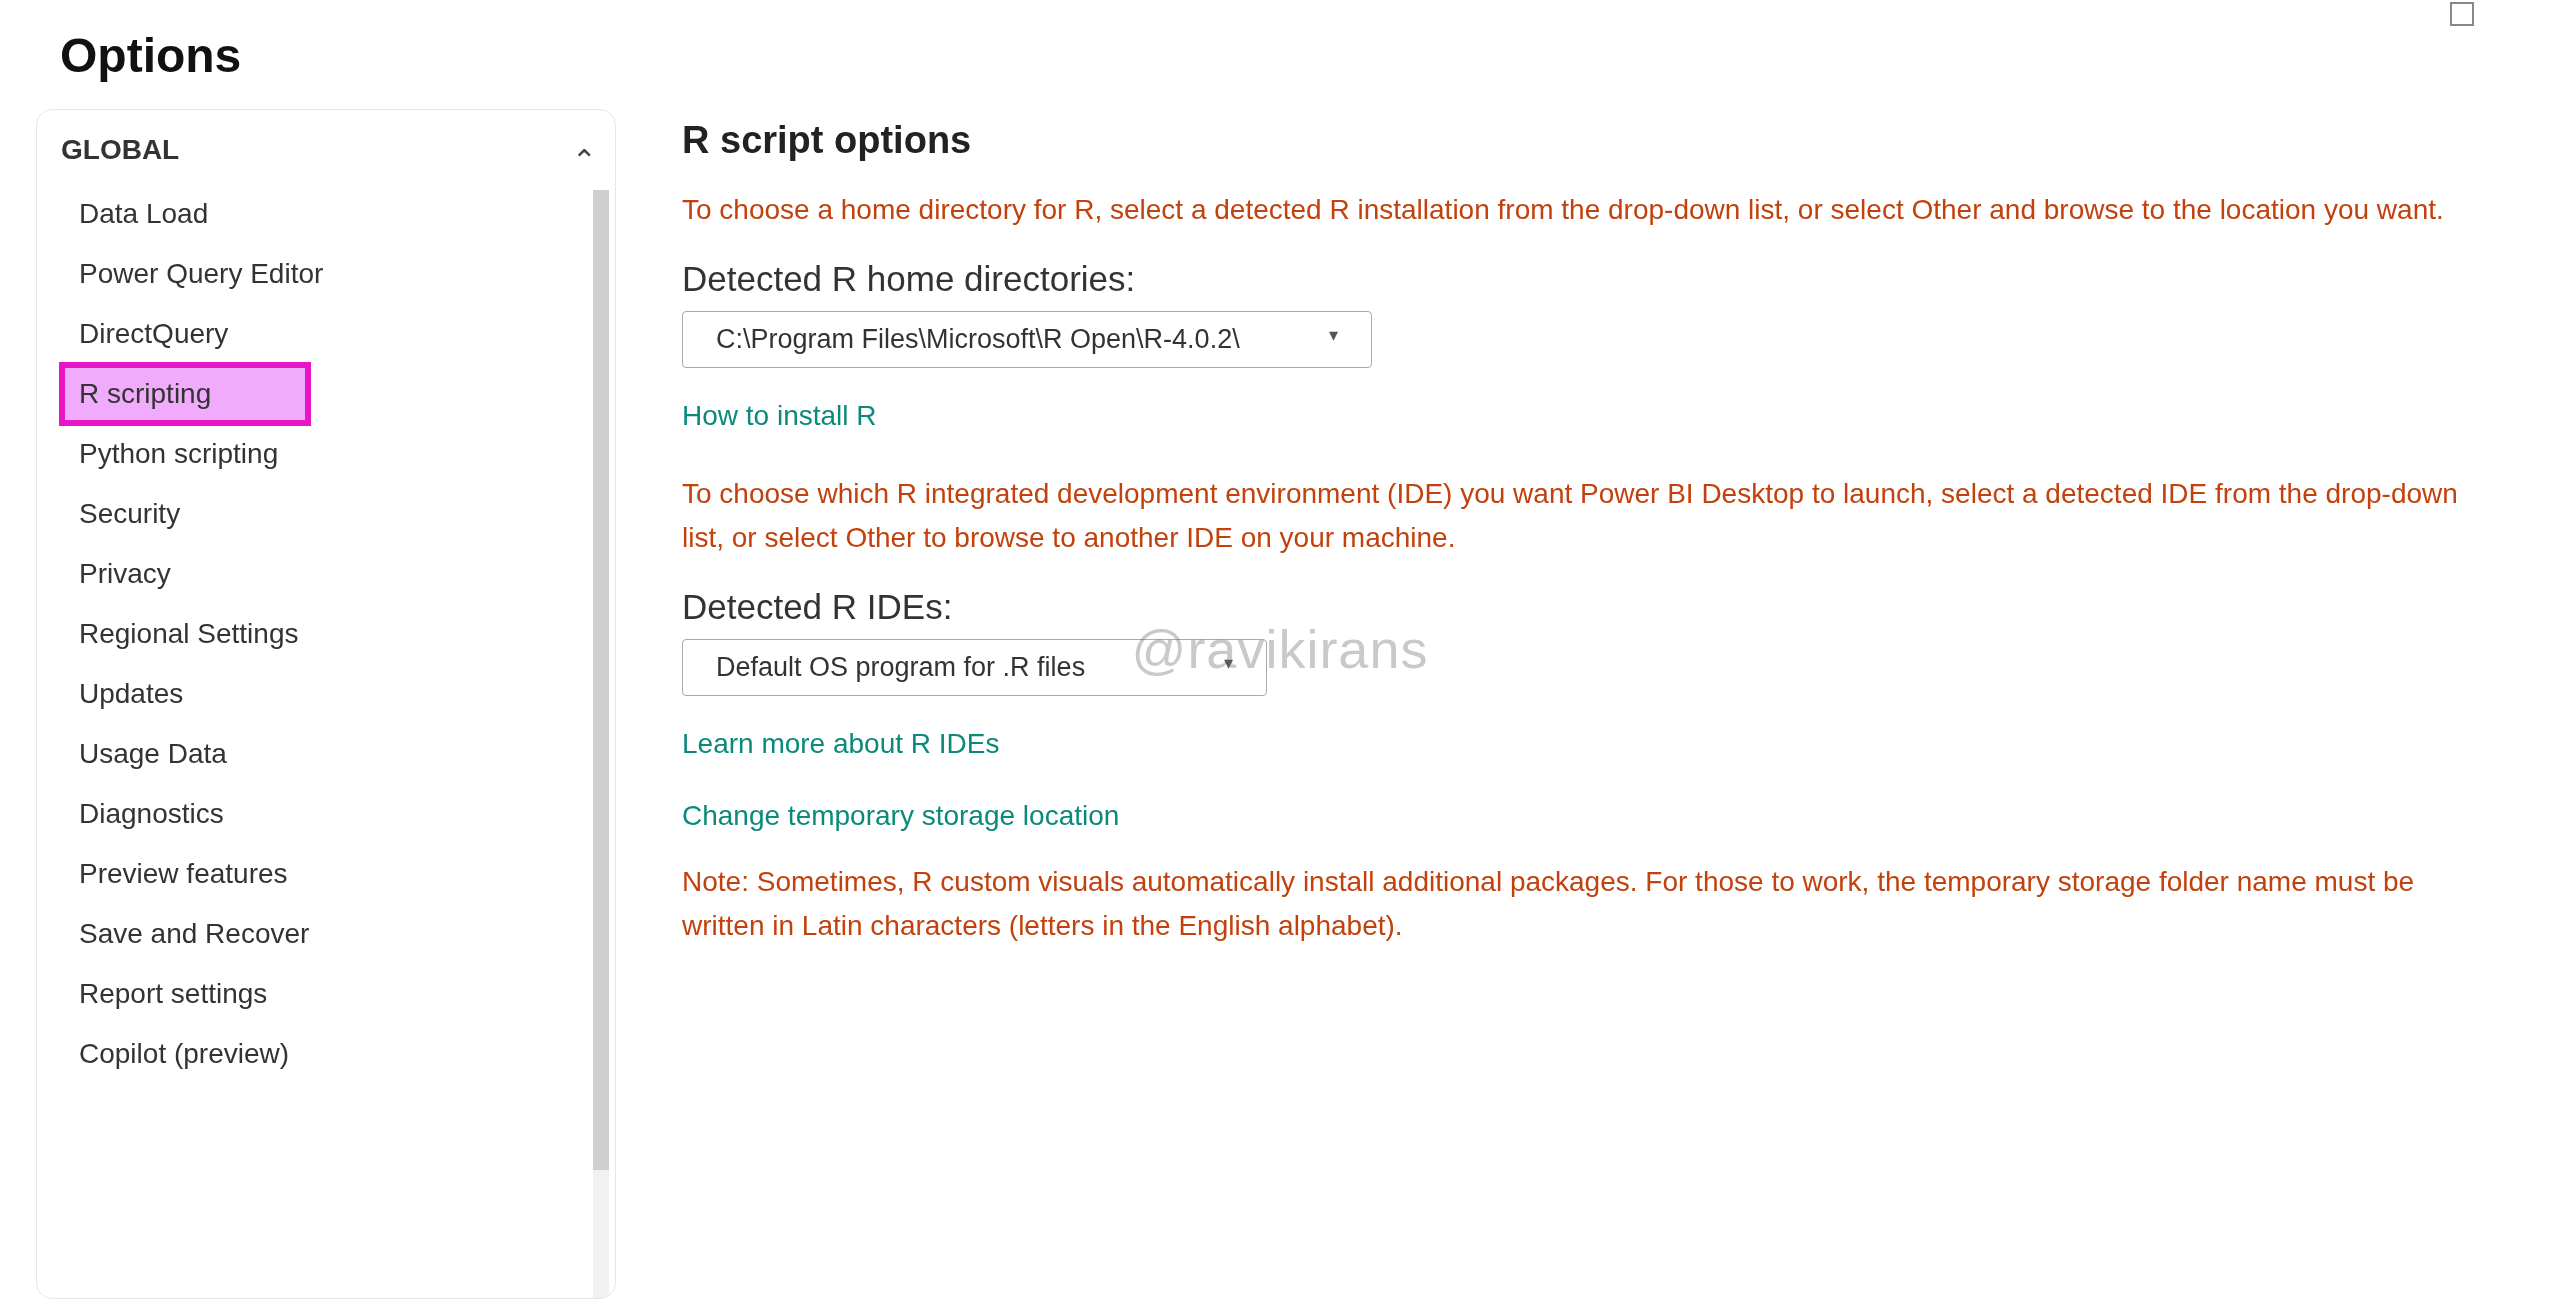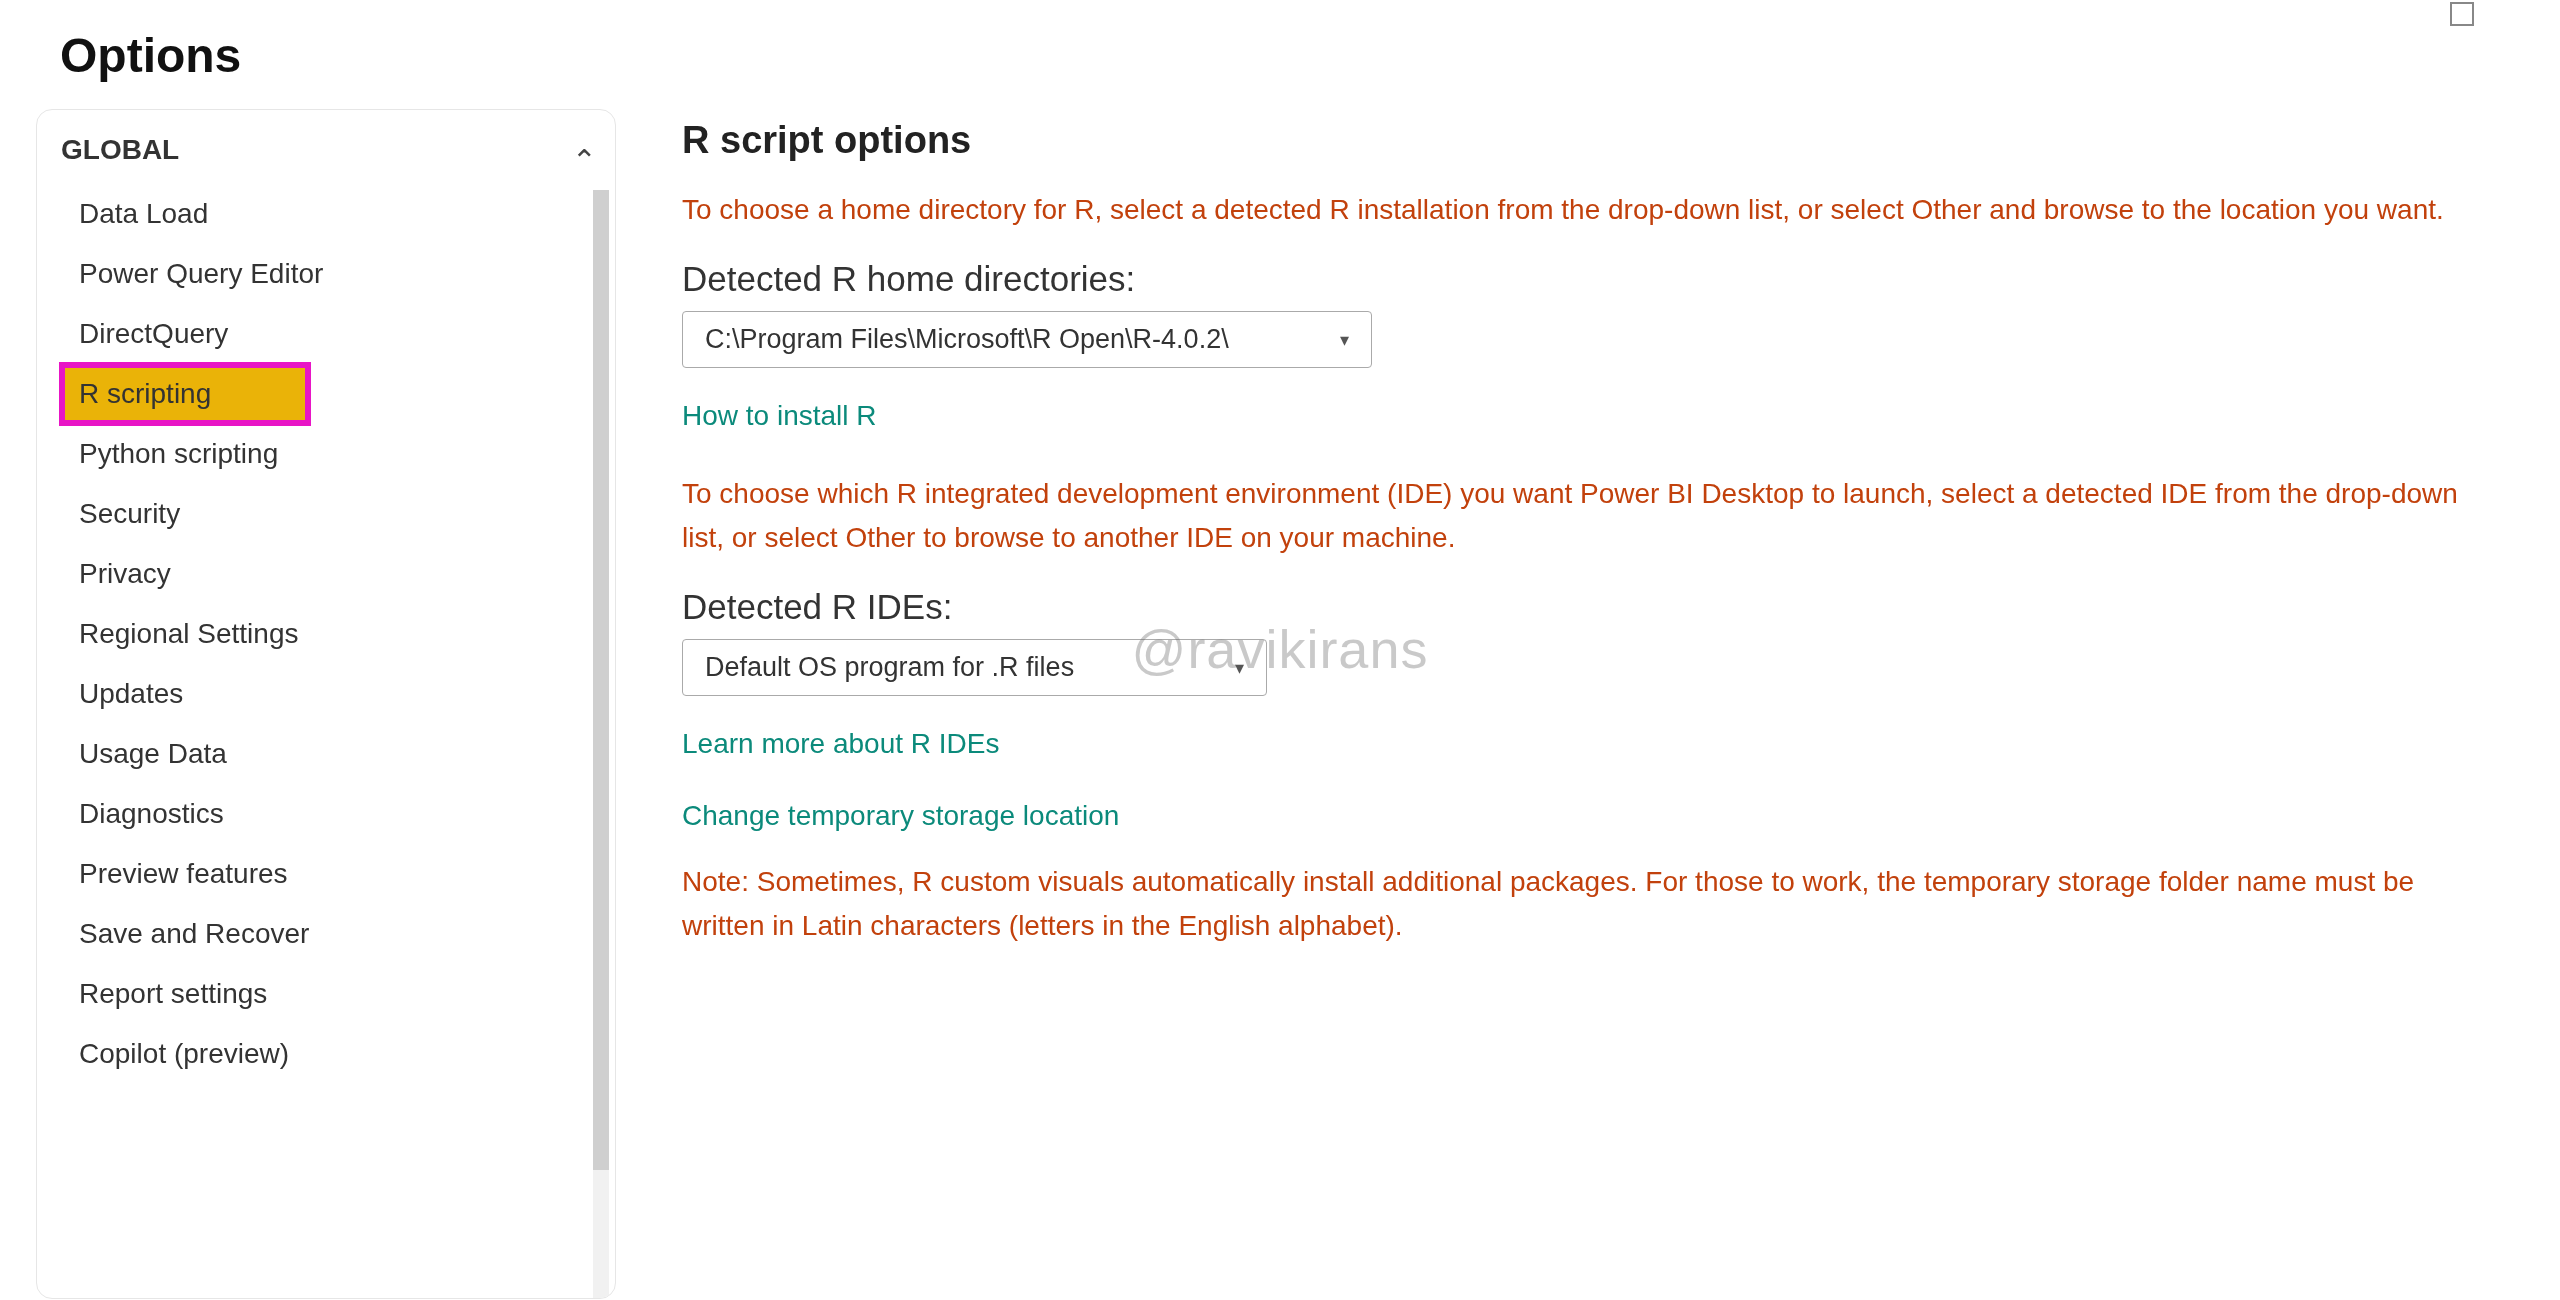--- a/index.html
+++ b/index.html
@@ -75,21 +75,21 @@
     list-style: none;
     padding-right: 28px;
   }
   .sidebar-item {
     font-size: 28px;
     color: #333;
     padding: 14px 0 14px 42px;
     cursor: pointer;
   }
   .sidebar-item.selected {
-    background: #eab308;
+    background: #f0abfc;
   }
   .sidebar-item.selected.highlighted {
     outline: 6px solid #e815c6;
     outline-offset: -4px;
     width: 248px;
     margin-left: 24px;
     padding-left: 18px;
   }
   .main {
     flex: 1;
@@ -109,25 +109,24 @@
     margin-bottom: 28px;
   }
   .field-label {
     font-size: 35px;
     color: #333;
     margin-bottom: 12px;
     display: block;
   }
   .dropdown {
     display: inline-flex;
-    align-items: center;
     justify-content: space-between;
     border: 1px solid #aaa;
     border-radius: 4px;
-    padding: 12px 22px;
+    padding: 12px 33px;
     font-size: 27px;
     color: #333;
     background: #fff;
     cursor: pointer;
     margin-bottom: 32px;
   }
   .dropdown.home-dir { width: 690px; }
   .dropdown.ide { width: 585px; }
   .dropdown-caret {
     font-size: 18px;

